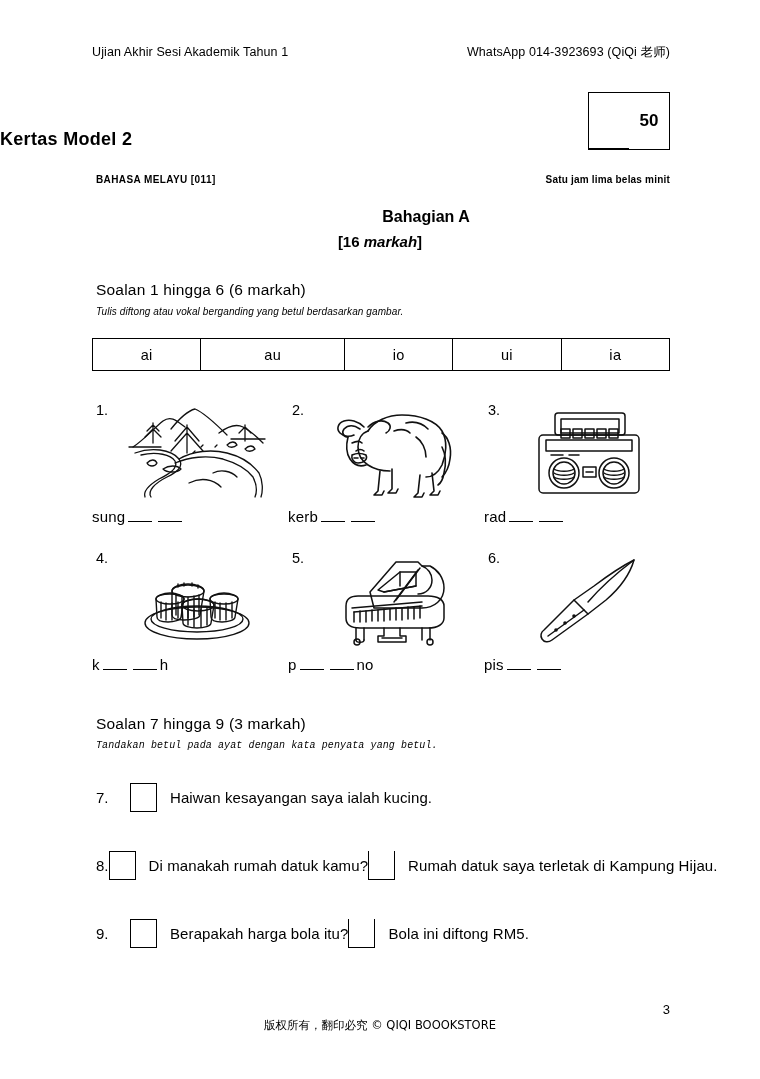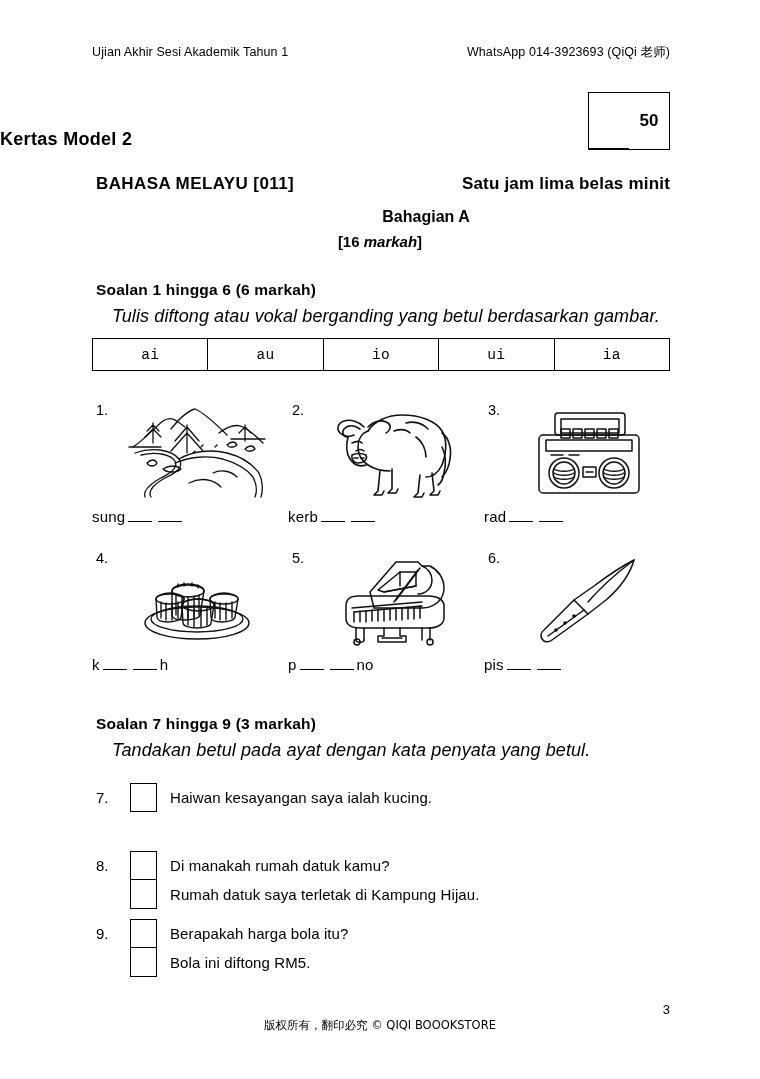--- a/index.html
+++ b/index.html
@@ -57,21 +57,21 @@
   }
   .score-box .cell.top { border-bottom: 1.6px solid #000; }
 
   
   .subject-row {
     position: absolute;
     top: 174px; left: 96px; right: 90px;
     display: flex;
     justify-content: space-between;
     align-items: baseline;
-    font-size: 17px;
+    font-size: 10px;
     font-weight: bold;
     letter-spacing: .4px;
   }
   .subject-row .duration { font-weight: bold; letter-spacing: .2px; }
 
   .section-heading {
     position: absolute;
     top: 208px; left: 0; width: 760px;
     text-align: center;
     font-size: 16px;
@@ -85,50 +85,49 @@
     font-size: 15px;
     font-weight: bold;
   }
   .section-marks em { font-style: italic; }
 
   
   .q-group-title {
     position: absolute;
     left: 96px;
     font-size: 15.5px;
-    font-weight: bold;
+    font-weight: normal;
     letter-spacing: .2px;
   }
   .q-group-instruction {
     position: absolute;
-    left: 112px;
-    font-size: 18px;
+    left: 96px;
+    font-size: 10px;
     font-style: italic;
     letter-spacing: .1px;
   }
   #grp1-title { top: 281px; }
   #grp1-instr { top: 306px; }
   #grp2-title { top: 715px; }
-  #grp2-instr { top: 740px; }
+  #grp2-instr { top: 740px; font-family: Liberation Mono, monospace; }
 
   
   .word-table {
     position: absolute;
     top: 338px; left: 92px;
     width: 578px;
     border-collapse: collapse;
   }
   .word-table td {
     border: 1.4px solid #000;
     height: 32px;
     text-align: center;
     vertical-align: middle;
     font-size: 14.5px;
     letter-spacing: .3px;
-    font-family: Liberation Mono, monospace;
   }
 
   
   .pic-grid {
     position: absolute;
     left: 92px;
     width: 590px;
     display: flex;
   }
   #pic-row-1 { top: 402px; }
@@ -175,21 +174,21 @@
   }
   #check-q-7 { top: 783px; }
   #check-q-8 { top: 851px; }
   #check-q-9 { top: 919px; }
 
   .check-num {
     width: 34px;
     font-size: 15px;
     line-height: 29px;
   }
-  .check-boxes { display: flex; flex-direction: column; }
+  .check-boxes { display: flex; }
   .check-line { display: flex; align-items: center; height: 29px; }
   .check-box {
     width: 27px; height: 29px;
     border: 1.5px solid #000;
     flex: 0 0 auto;
     background: #fff;
   }
   .check-line + .check-line .check-box { border-top: none; }
   .check-text {
     margin-left: 13px;

